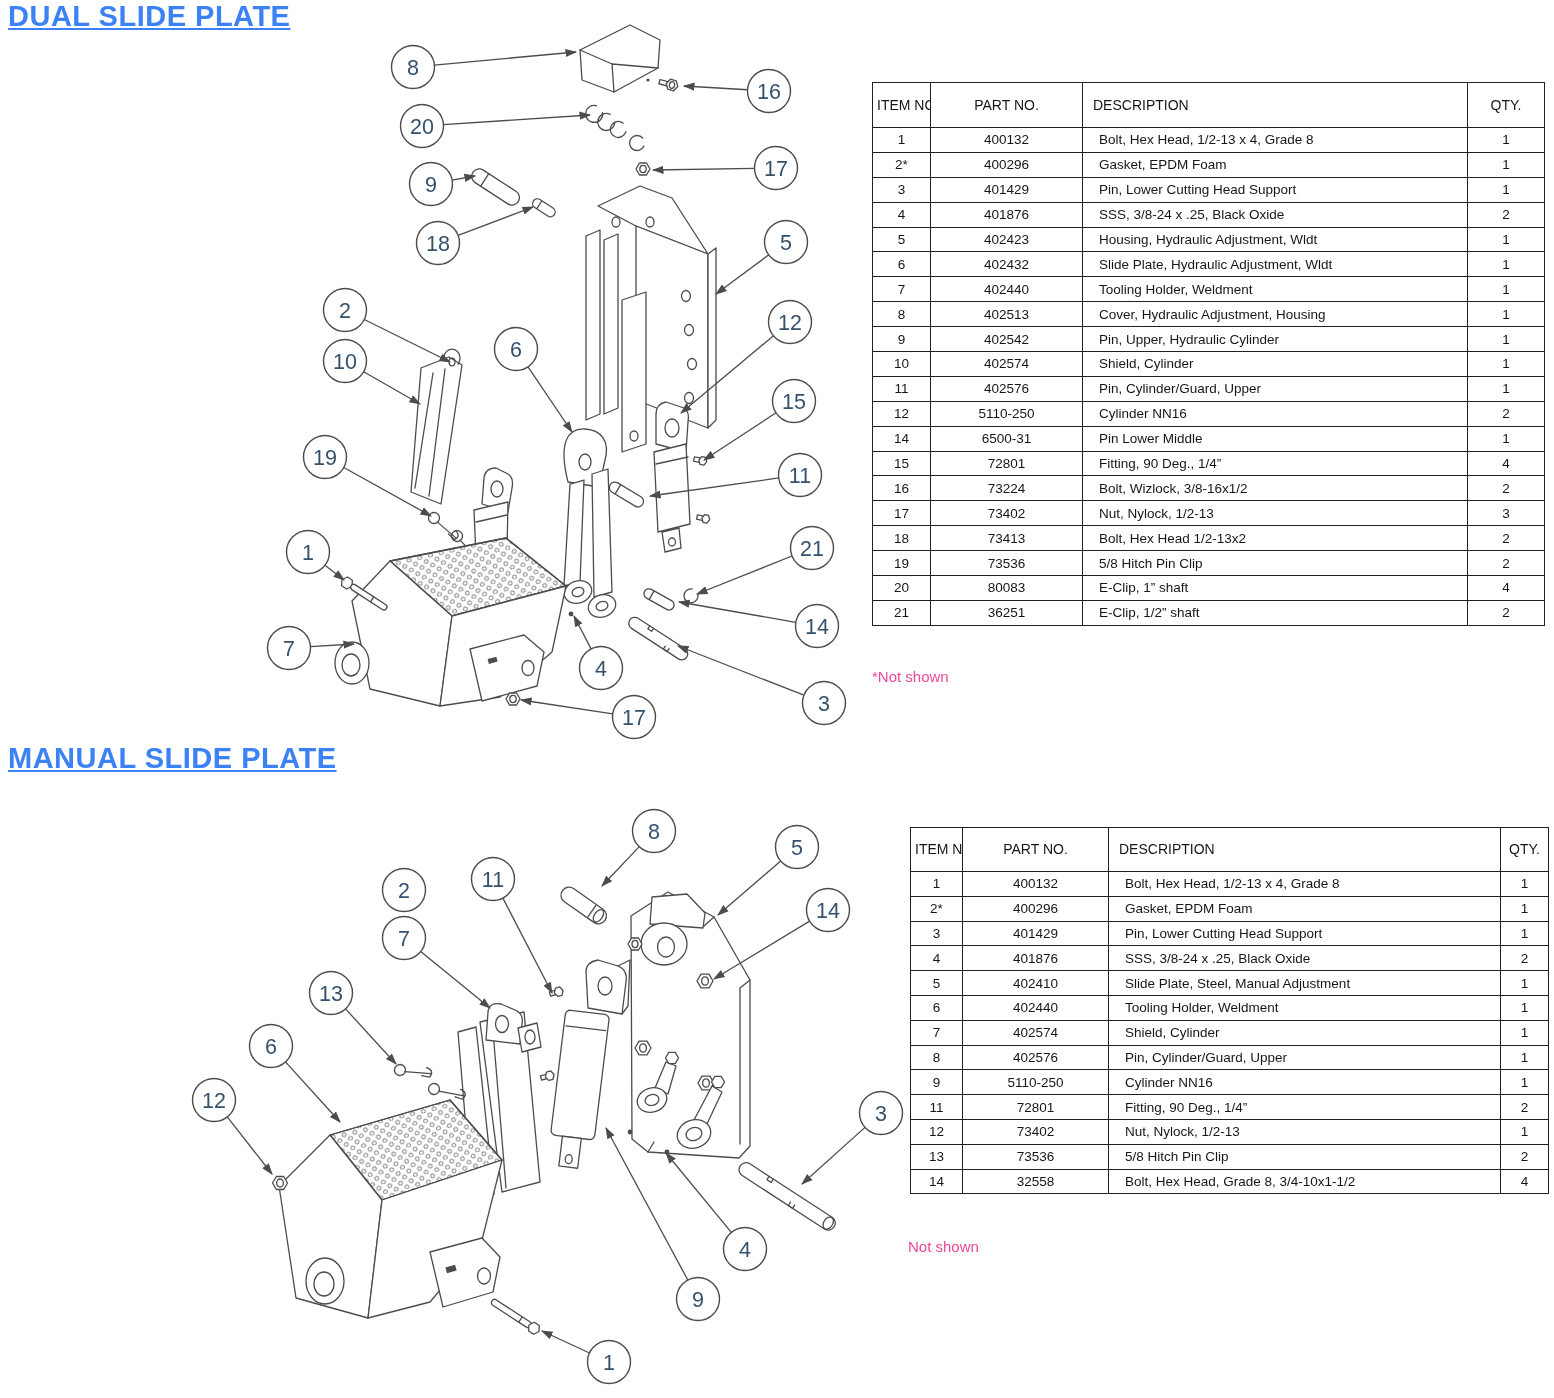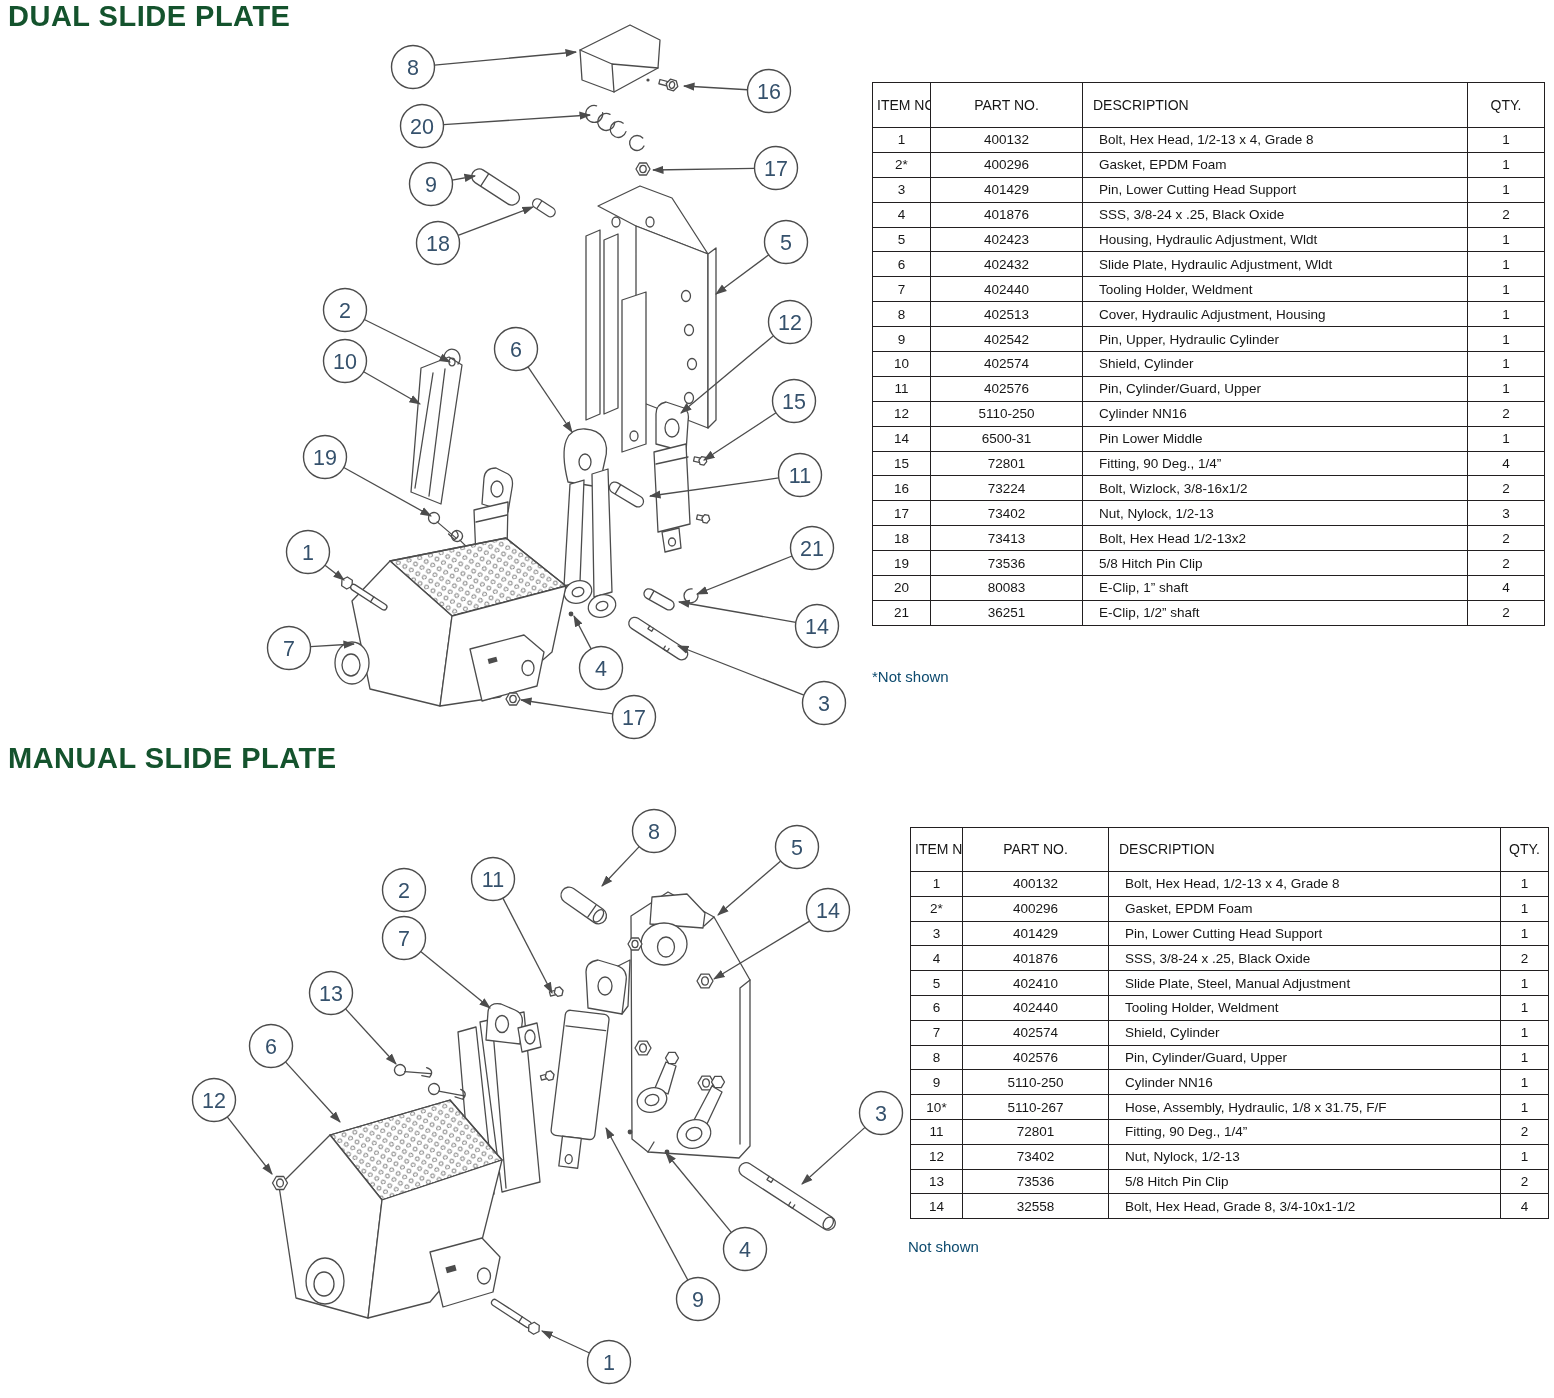--- a/index.html
+++ b/index.html
@@ -1,39 +1,39 @@
 <!DOCTYPE html>
 <html><head>
 <meta charset="utf-8">
 <style>
   html,body{margin:0;padding:0;background:#fff;}
   .page{position:relative;width:1554px;height:1398px;background:#fff;overflow:hidden;
         font-family:"Liberation Sans",sans-serif;color:#221f20;}
   .sec-title{position:absolute;left:8px;font-size:29px;font-weight:bold;letter-spacing:0.5px;
-             color:#14532d;white-space:nowrap;}
+             color:#3b82f6;white-space:nowrap;text-decoration:underline;}
   #title-dual{top:0px;}
   #title-manual{top:742px;}
   svg.diagram{position:absolute;overflow:visible;}
   #diagram-dual{left:250px;top:10px;width:630px;height:740px;}
   #diagram-manual{left:180px;top:800px;width:745px;height:598px;}
   table.parts{position:absolute;border-collapse:collapse;table-layout:fixed;
               background:#fff;}
   #table-dual{left:872px;top:82px;width:672px;}
   #table-manual{left:910px;top:827px;width:638px;}
   table.parts th, table.parts td{border:1.6px solid #221f20;font-weight:normal;
       font-size:13.5px;padding:0 4px;overflow:hidden;white-space:nowrap;color:#161616;}
   table.parts th{font-size:14px;text-align:center;line-height:1.15;padding:2px 4px;}
   #table-dual th{height:40px;}
   #table-manual th{height:39px;}
   #table-dual td{height:23.9px;}
   #table-manual td{height:23.8px;}
   table.parts td.c{text-align:center;}
   table.parts td.l{text-align:left;padding-left:16px;}
   table.parts th.desc{text-align:left;padding-left:10px;}
-  .footnote{position:absolute;font-size:15px;color:#0c4a6e;}
+  .footnote{position:absolute;font-size:15px;color:#ec4899;}
   #footnote-dual{left:872px;top:668px;}
   #footnote-manual{left:908px;top:1238px;}
   .art{stroke:#4c4c4c;stroke-width:1.3;fill:#fff;stroke-linejoin:round;stroke-linecap:round;}
   .nofill{fill:none;}
   .solid{fill:#4c4c4c;stroke:none;}
 </style>
 </head>
 <body>
 
 <div class="page">
@@ -723,26 +723,20 @@
           <td class="l">Pin, Cylinder/Guard, Upper</td>
           <td class="c">1</td>
         </tr>
         <tr>
           <td class="c">9</td>
           <td class="c">5110-250</td>
           <td class="l">Cylinder NN16</td>
           <td class="c">1</td>
         </tr>
         <tr>
-          <td class="c">10*</td>
-          <td class="c">5110-267</td>
-          <td class="l">Hose, Assembly, Hydraulic, 1/8 x 31.75, F/F</td>
-          <td class="c">1</td>
-        </tr>
-        <tr>
           <td class="c">11</td>
           <td class="c">72801</td>
           <td class="l">Fitting, 90 Deg., 1/4”</td>
           <td class="c">2</td>
         </tr>
         <tr>
           <td class="c">12</td>
           <td class="c">73402</td>
           <td class="l">Nut, Nylock, 1/2-13</td>
           <td class="c">1</td>

